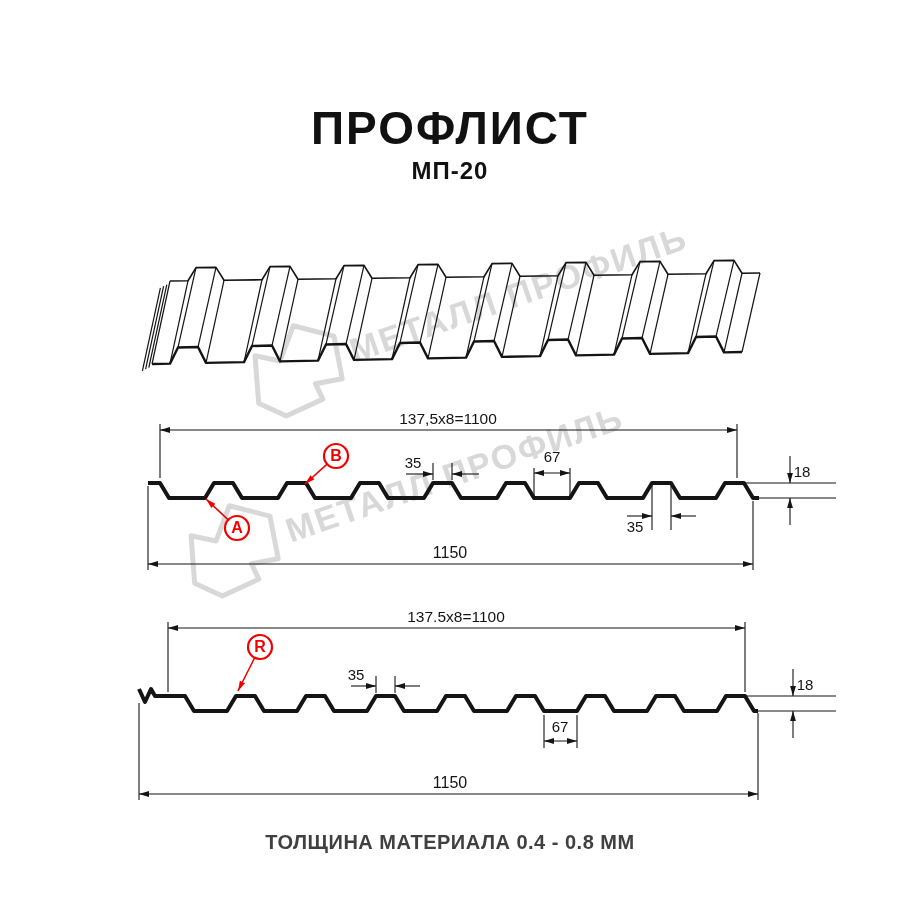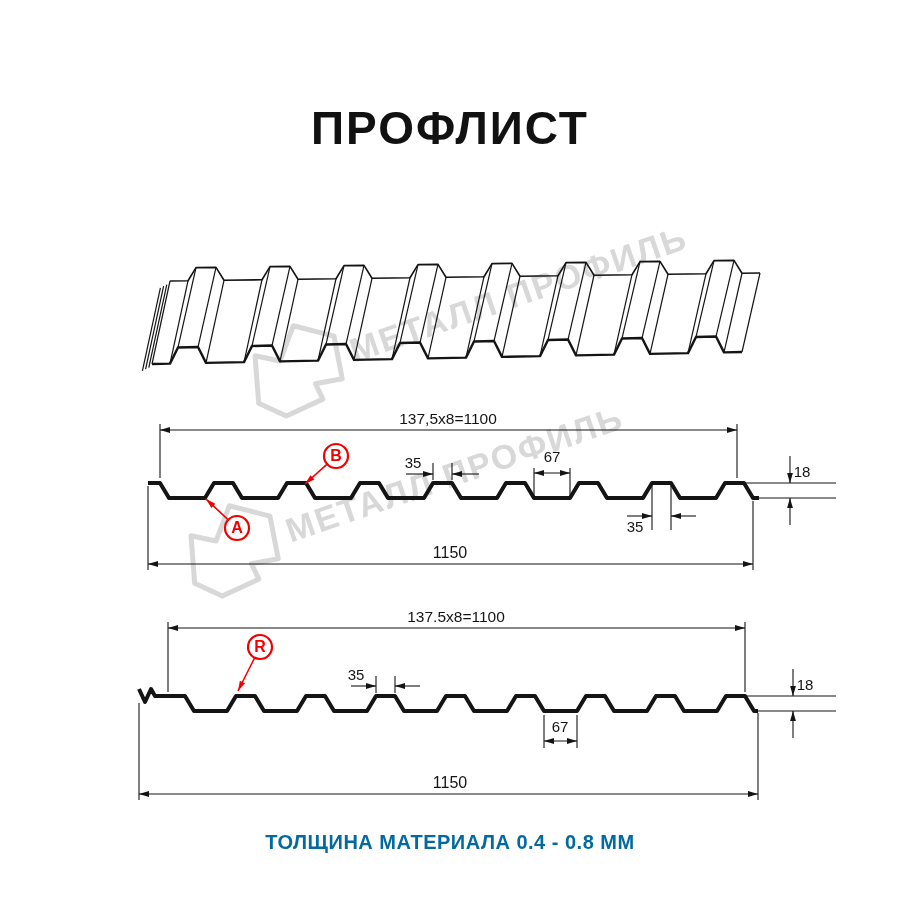--- a/index.html
+++ b/index.html
@@ -3,29 +3,30 @@
 <meta charset="utf-8">
 <style>
   html,body{margin:0;padding:0;background:#ffffff;}
   #stage{position:relative;width:900px;height:900px;background:#ffffff;overflow:hidden;
          font-family:"Liberation Sans","DejaVu Sans",sans-serif;margin-top:27px;}
   .title{position:absolute;left:0;top:74px;width:900px;text-align:center;
          font-size:46px;font-weight:800;letter-spacing:2px;color:#111111;}
   .subtitle{position:absolute;left:0;top:130px;width:900px;text-align:center;
          font-size:24px;font-weight:600;letter-spacing:1px;color:#111111;}
   .footer{position:absolute;left:0;top:804px;width:900px;text-align:center;
-         font-size:20px;font-weight:600;letter-spacing:.5px;color:#0369a1;}
+         font-size:20px;font-weight:600;letter-spacing:.5px;color:#404040;}
   svg{position:absolute;left:0;top:0;}
   text{font-family:"Liberation Sans","DejaVu Sans",sans-serif;}
 </style>
 </head>
 <body>
 
 <div id="stage">
   <div class="title">ПРОФЛИСТ</div>
+  <div class="subtitle">МП-20</div>
   <svg id="draw" width="900" height="900" viewBox="0 0 900 900">
       <g transform="translate(262,392) rotate(-19)" opacity="0.9">
         <path d="M 2 -16 L 14 -62 L 36 -49 L 60 -78 L 95 -55 L 89 -12 L 62 -16 L 64 1 L 24 5 Z" fill="none" stroke="#d4d4d4" stroke-width="5" stroke-linejoin="round"></path>
         <text x="106" y="-32" text-anchor="start" dominant-baseline="middle" font-size="34" fill="#d4d4d4" font-weight="700" letter-spacing="2">МЕТАЛЛ ПРОФИЛЬ</text>
       </g>
       <g transform="translate(198,572) rotate(-19)" opacity="0.9">
         <path d="M 2 -16 L 14 -62 L 36 -49 L 60 -78 L 95 -55 L 89 -12 L 62 -16 L 64 1 L 24 5 Z" fill="none" stroke="#d4d4d4" stroke-width="5" stroke-linejoin="round"></path>
         <text x="106" y="-32" text-anchor="start" dominant-baseline="middle" font-size="34" fill="#d4d4d4" font-weight="700" letter-spacing="2">МЕТАЛЛ ПРОФИЛЬ</text>
       </g>
       <g>

